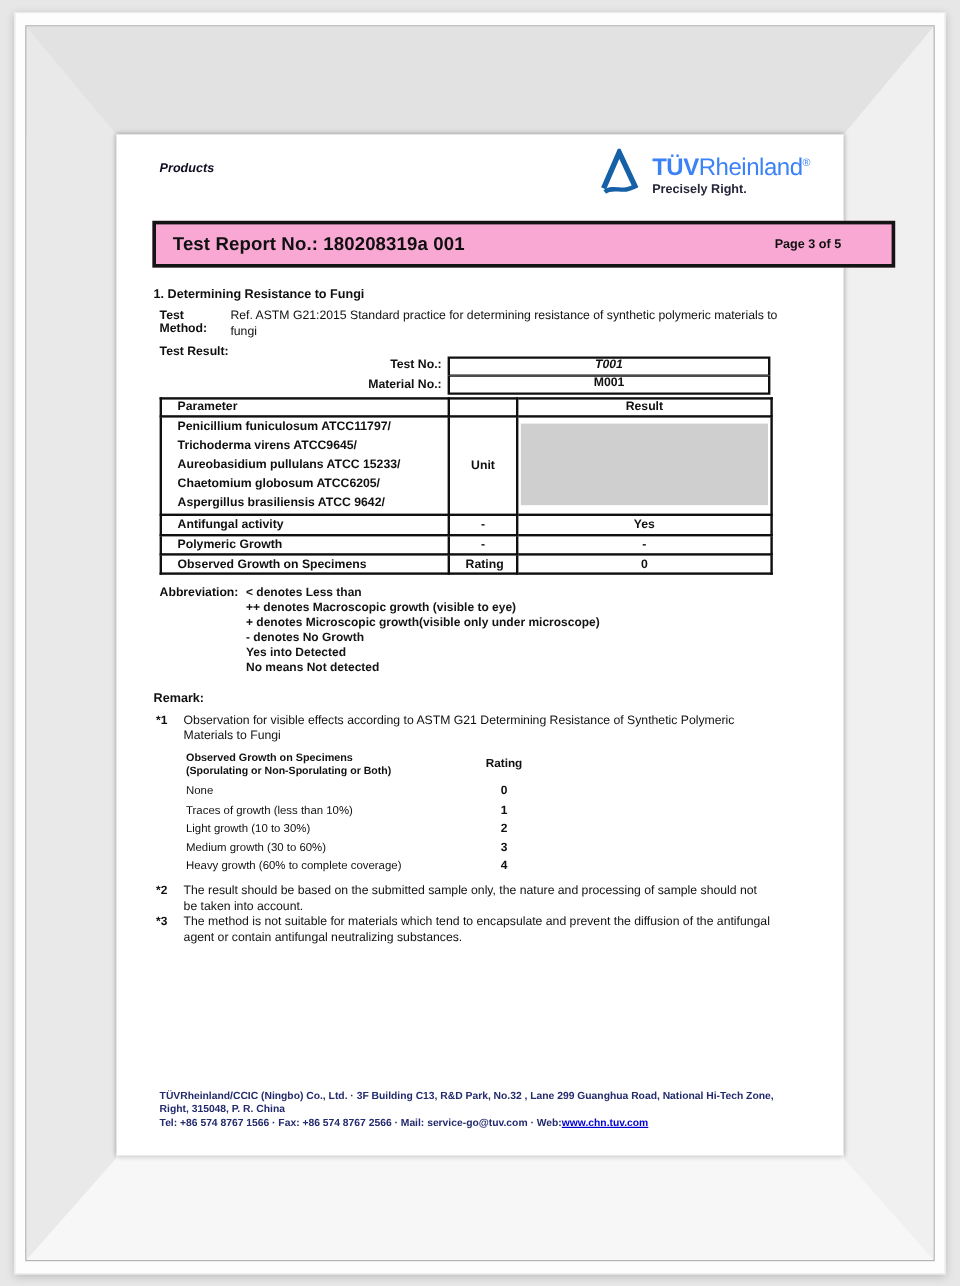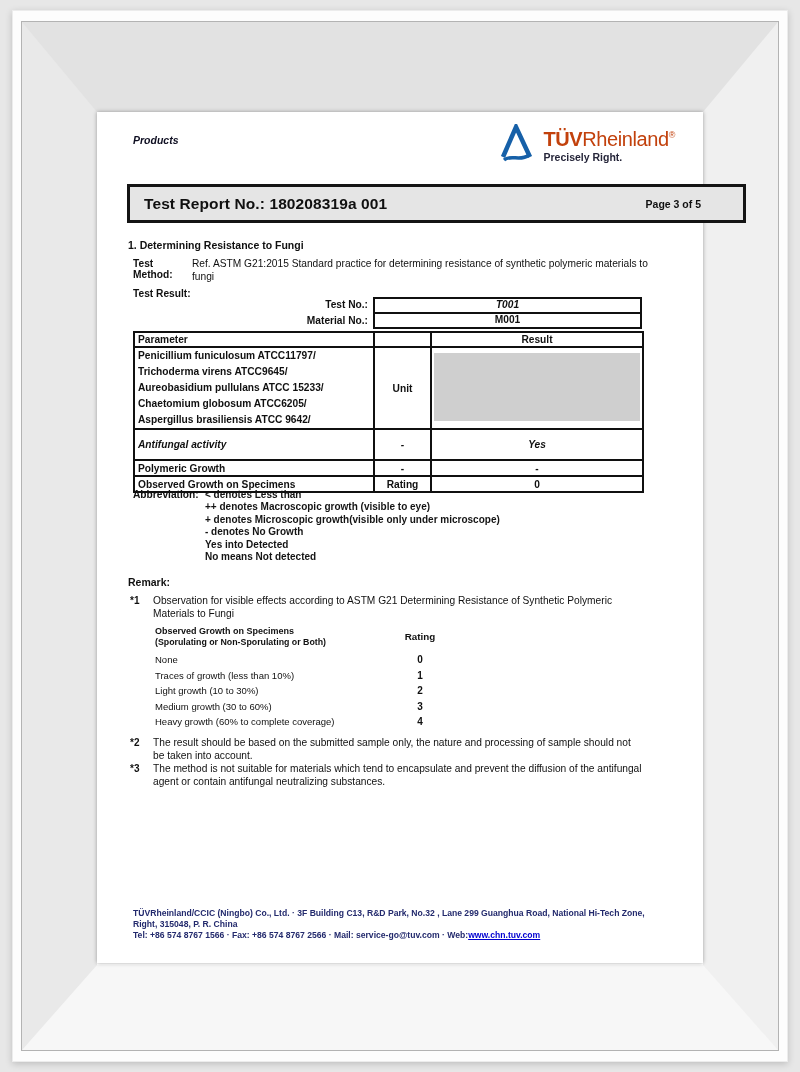--- a/index.html
+++ b/index.html
@@ -26,47 +26,47 @@
   
   .paper{
     position:absolute;left:97px;top:112px;width:606px;height:851px;
     background:#ffffff;box-shadow:0 0 4px rgba(0,0,0,.35);
     font-size:10px;
   }
   .doc-header{position:absolute;left:36px;top:12px;right:28px;display:flex;justify-content:space-between;}
   .products{font-style:italic;font-weight:bold;font-size:10.5px;padding-top:10px;color:#0d0d20;}
   .logo{display:flex;gap:9px;align-items:flex-start;}
   .logo-text{display:flex;flex-direction:column;}
-  .brand-line{font-size:20px;color:#c2410c;letter-spacing:-0.4px;line-height:22px;}
+  .brand-line{font-size:20px;color:#3b82f6;letter-spacing:-0.4px;line-height:22px;}
   .brand-bold{font-weight:bold;}
   .brand-rest{font-weight:normal;}
   .brand-line sup{font-size:9px;}
   .tagline{font-size:10.5px;font-weight:bold;color:#26263a;margin-top:1px;}
   .report-box{
     position:absolute;left:30px;top:72px;width:557px;height:33px;
     border:3px solid #141414;display:flex;align-items:center;justify-content:space-between;
-    padding:0 42px 0 14px;background:#e5e5e5;
+    padding:0 42px 0 14px;background:#f9a8d4;
   }
   .report-title{font-size:15.5px;font-weight:bold;letter-spacing:0.1px;}
   .page-info{font-size:10.5px;font-weight:bold;}
   .sec1-heading{position:absolute;left:31px;top:127px;font-weight:bold;font-size:10.5px;}
   .test-method{position:absolute;left:36px;top:146px;display:flex;}
   .tm-label{width:59px;flex:none;font-weight:bold;font-size:10.2px;}
   .tm-text{width:468px;font-size:10.2px;line-height:12.5px;}
   .test-result-label{position:absolute;left:36px;top:176px;font-weight:bold;font-size:10.2px;}
 
   
   .tablewrap{position:absolute;left:36px;top:185px;width:509px;}
   .minitable{display:grid;grid-template-columns:240px 269px;}
   .mt-label{font-weight:bold;text-align:right;padding-right:5px;font-size:10.2px;line-height:16px;}
   .mt-value{border:2px solid #101010;text-align:center;font-weight:bold;font-size:10.2px;line-height:12px;}
   .mt-value.v1{border-bottom-width:1px;font-style:italic;}
   .mt-value.v2{border-top-width:1px;}
   table.maintable{border-collapse:collapse;table-layout:fixed;margin-top:2px;width:509px;}
-  table.maintable td{border:2px solid #101010;font-size:10.2px;padding:0 3px;vertical-align:middle;}
+  table.maintable td{border:2px solid #101010;font-size:10.2px;padding:0 13px;vertical-align:middle;}
   td.param{font-weight:bold;text-align:left;}
   td.center{text-align:center;font-weight:bold;}
   .fungi-cell div{line-height:16px;font-weight:bold;}
   .graybox{height:68px;margin:1px 2px 4px 2px;}
 
   
   .abbrev{position:absolute;left:36px;top:377px;display:flex;}
   .ab-label{width:72px;flex:none;font-weight:bold;font-size:10.2px;}
   .ab-lines div{font-size:10px;line-height:12.4px;font-weight:bold;color:#141414;}
 
@@ -154,21 +154,21 @@
           <div>Trichoderma virens ATCC9645/</div>
           <div>Aureobasidium pullulans ATCC 15233/</div>
           <div>Chaetomium globosum ATCC6205/</div>
           <div>Aspergillus brasiliensis ATCC 9642/</div>
         </td>
         <td class="center">Unit</td>
         <td style="padding:0;">
           <div class="graybox" id="graybox" style="background: rgb(207, 207, 207);"></div>
         </td>
       </tr>
-      <tr style="height:31px;font-style:italic;">
+      <tr style="height:17px;">
         <td class="param">Antifungal activity</td>
         <td class="center">-</td>
         <td class="center">Yes</td>
       </tr>
       <tr style="height:16px;">
         <td class="param">Polymeric Growth</td>
         <td class="center">-</td>
         <td class="center">-</td>
       </tr>
       <tr style="height:16px;">

